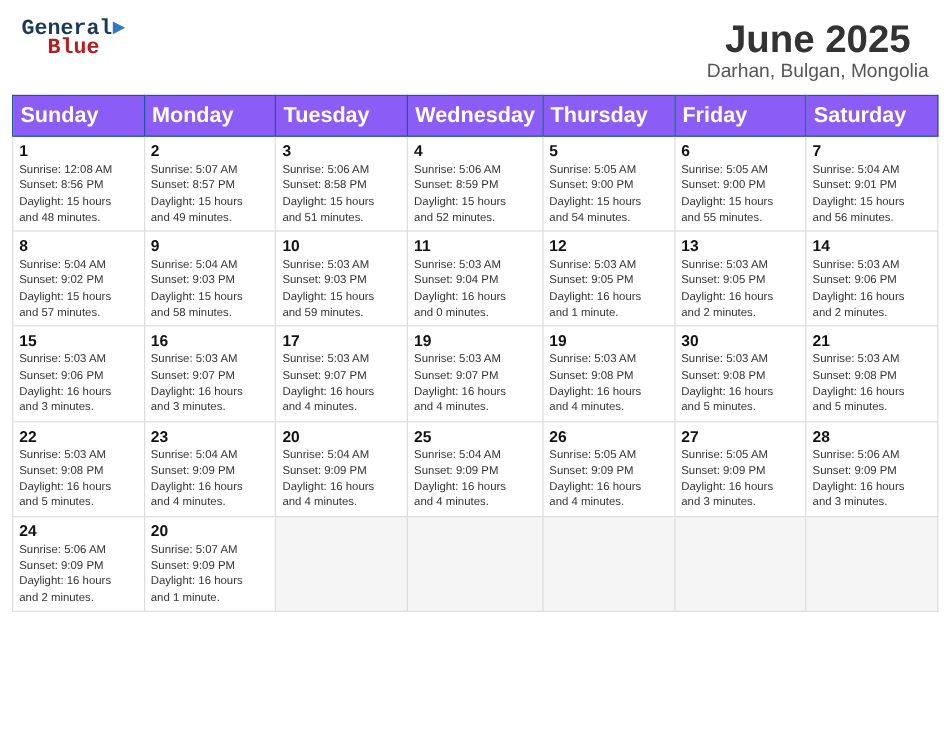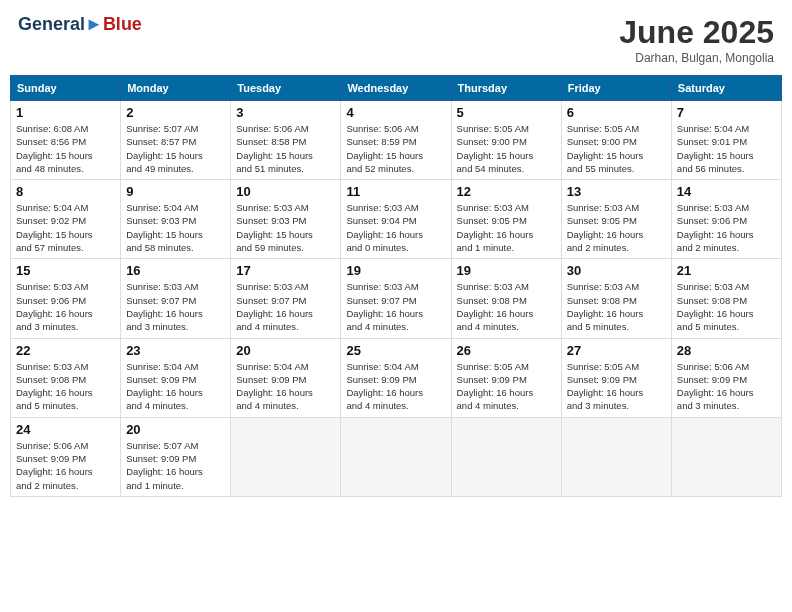--- a/index.html
+++ b/index.html
@@ -12,47 +12,48 @@
     }
     .header-area {
       display: flex;
       justify-content: space-between;
       align-items: flex-start;
       margin-bottom: 6px;
       padding: 4px 8px;
     }
     .logo {
       display: flex;
-      flex-direction: row;
-      align-items: flex-end;
+      flex-direction: column;
+      align-items: center;
+      font-family: Liberation Mono, monospace;
     }
     .title-area {
       text-align: right;
     }
     .month-title {
       font-size: 32px;
       font-weight: bold;
       color: #333;
       text-align: center;
     }
     .location-title {
-      font-size: 12px;
+      font-size: 16px;
       color: #555;
     }
     .calendar {
       width: 100%;
       border-collapse: collapse;
       border: 1px solid #ccc;
     }
     .calendar th {
-      background-color: #0369a1;
+      background-color: #8b5cf6;
       color: white;
       text-align: left;
       padding: 6px 6px;
-      font-size: 11px;
+      font-size: 18px;
       font-weight: bold;
       border: 1px solid #2258a0;
     }
     .calendar td {
       vertical-align: top;
       padding: 4px 5px;
       border: 1px solid #ddd;
       width: calc(100% / 7);
       min-height: 80px;
       font-size: 10px;
@@ -100,21 +101,21 @@
         <th>Wednesday</th>
         <th>Thursday</th>
         <th>Friday</th>
         <th>Saturday</th>
       </tr>
   </thead>
   <tbody id="calendar-body">
   <tr>
         <td>
           <span class="day-number">1</span>
-          <div class="day-info" style="white-space: pre-line;">Sunrise: 6:08 AM
+          <div class="day-info" style="white-space: pre-line;">Sunrise: 12:08 AM
 Sunset: 8:56 PM
 Daylight: 15 hours
 and 48 minutes.</div>
         </td>
         <td>
           <span class="day-number">2</span>
           <div class="day-info" style="white-space: pre-line;">Sunrise: 5:07 AM
 Sunset: 8:57 PM
 Daylight: 15 hours
 and 49 minutes.</div>

